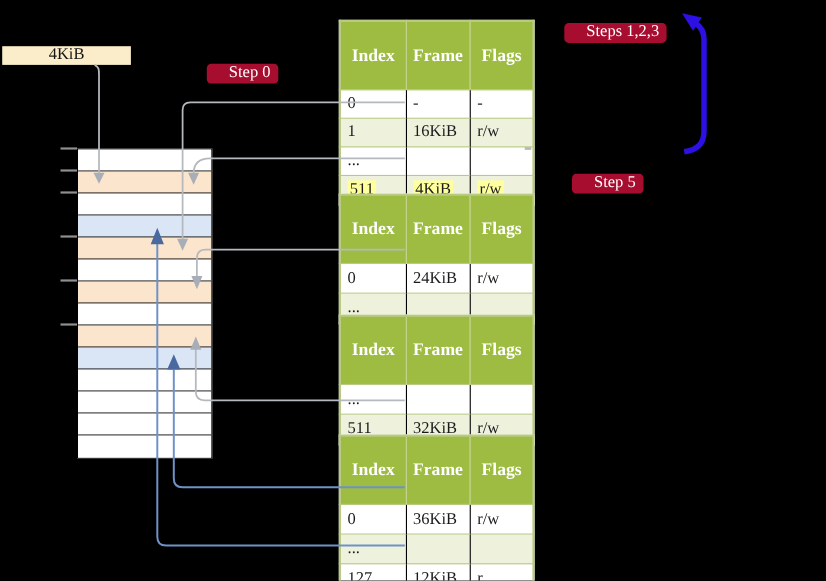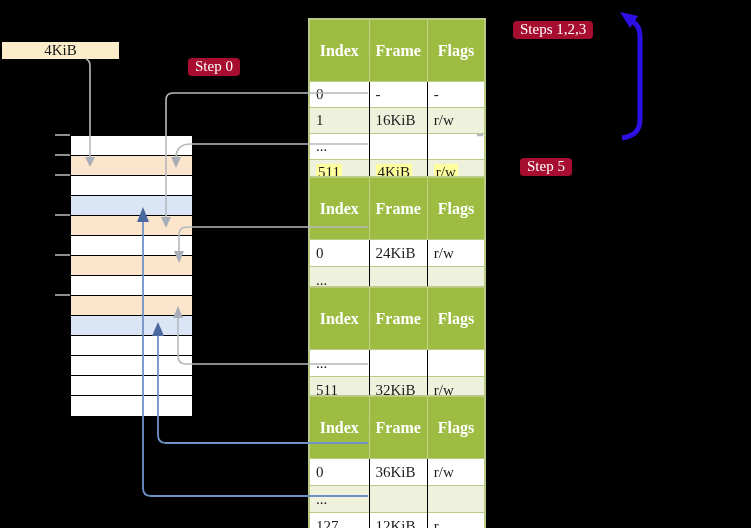--- a/index.html
+++ b/index.html
@@ -1,20 +1,20 @@
 <!DOCTYPE html>
 <html><head>
 <meta charset="utf-8">
 <style>
   html,body{margin:0;padding:0;background:#000;}
   #canvas{position:relative;width:751px;height:528px;background:#000;overflow:hidden;
           font-family:"Liberation Serif","DejaVu Serif",serif;}
   
   .badge{position:absolute;color:#fff;font-size:15px;line-height:17px;
-         padding:0 7px 1px 7px;border-radius:4px;white-space:nowrap;}
+         padding:0 7px 1px 20px;border-radius:4px;white-space:nowrap;}
   .badge.red{background:#a60d2f;}
   .badge.blue{background:#561ae3;}
   #label-4kib{position:absolute;left:2px;top:42px;width:117px;height:17px;
               background:#fbecca;color:#151515;font-size:15px;line-height:17px;text-align:center;}
   
   #memory-column{position:absolute;left:70px;top:135px;width:121px;height:280px;
                  border:1px solid #000;background:#fff;}
   .mem-row{height:20px;box-sizing:border-box;border-bottom:1px solid #000;}
   .mem-row:last-child{border-bottom:none;}
   .mem-row.free{background:#ffffff;}

